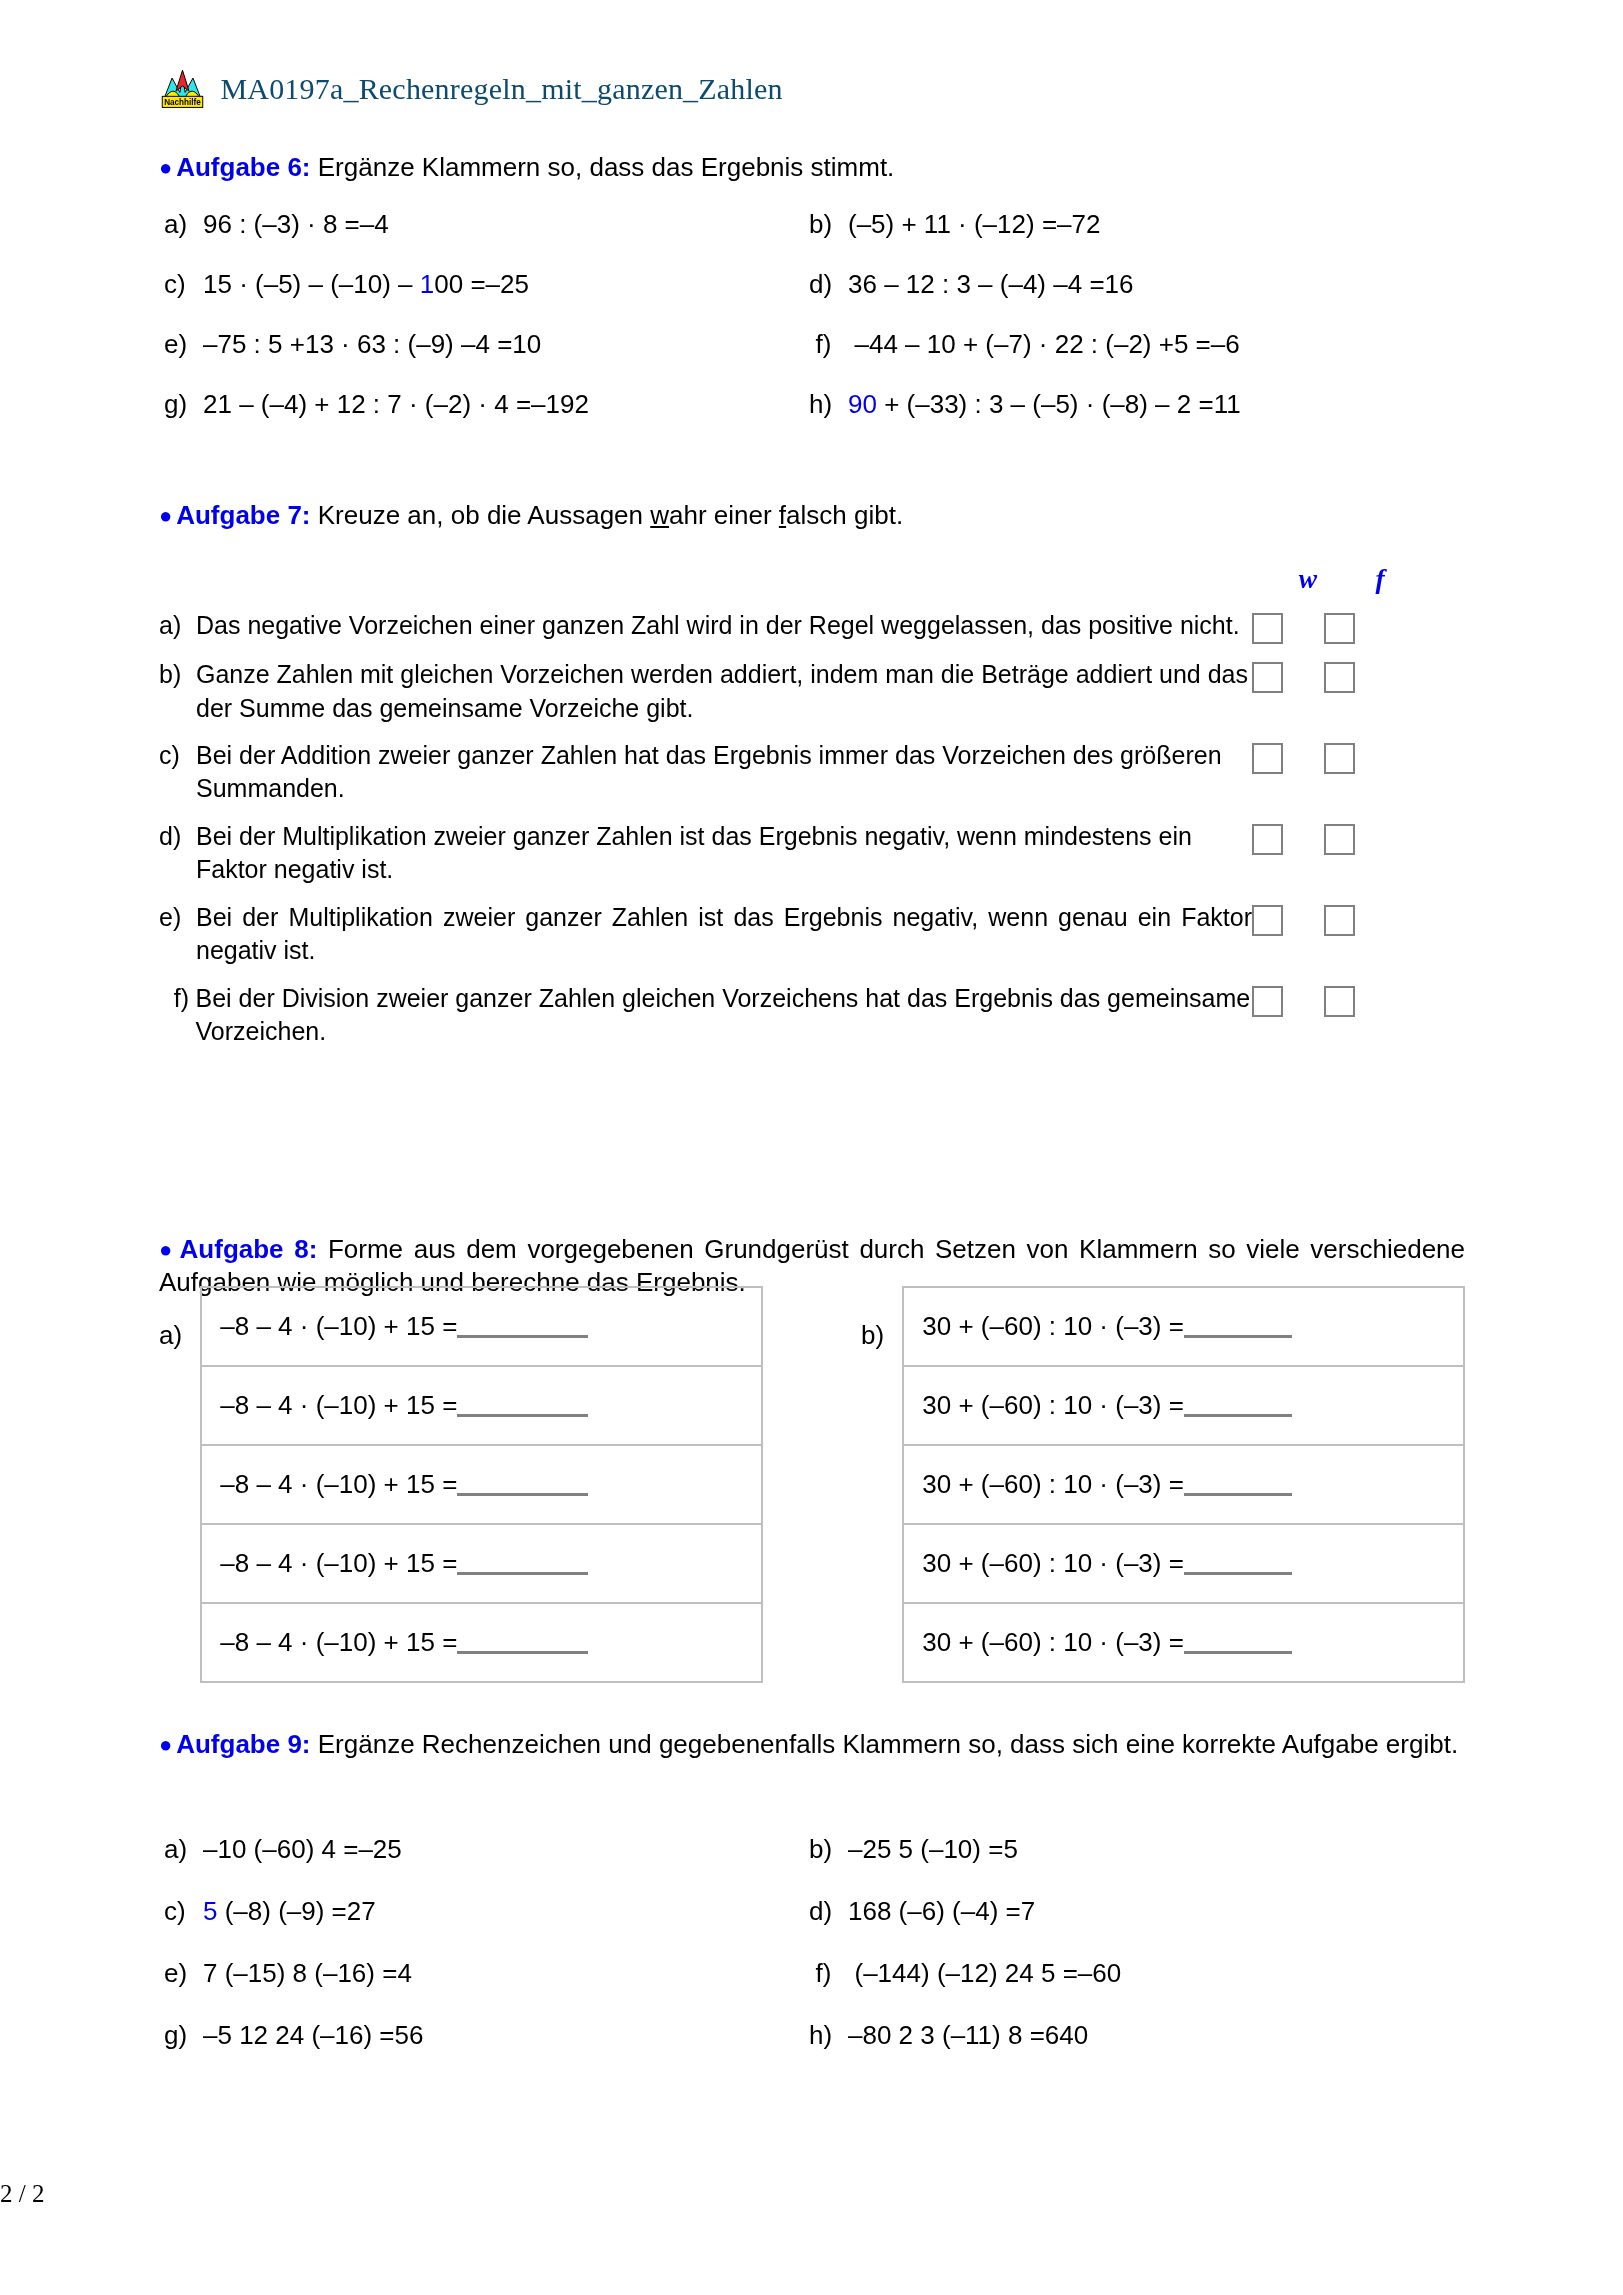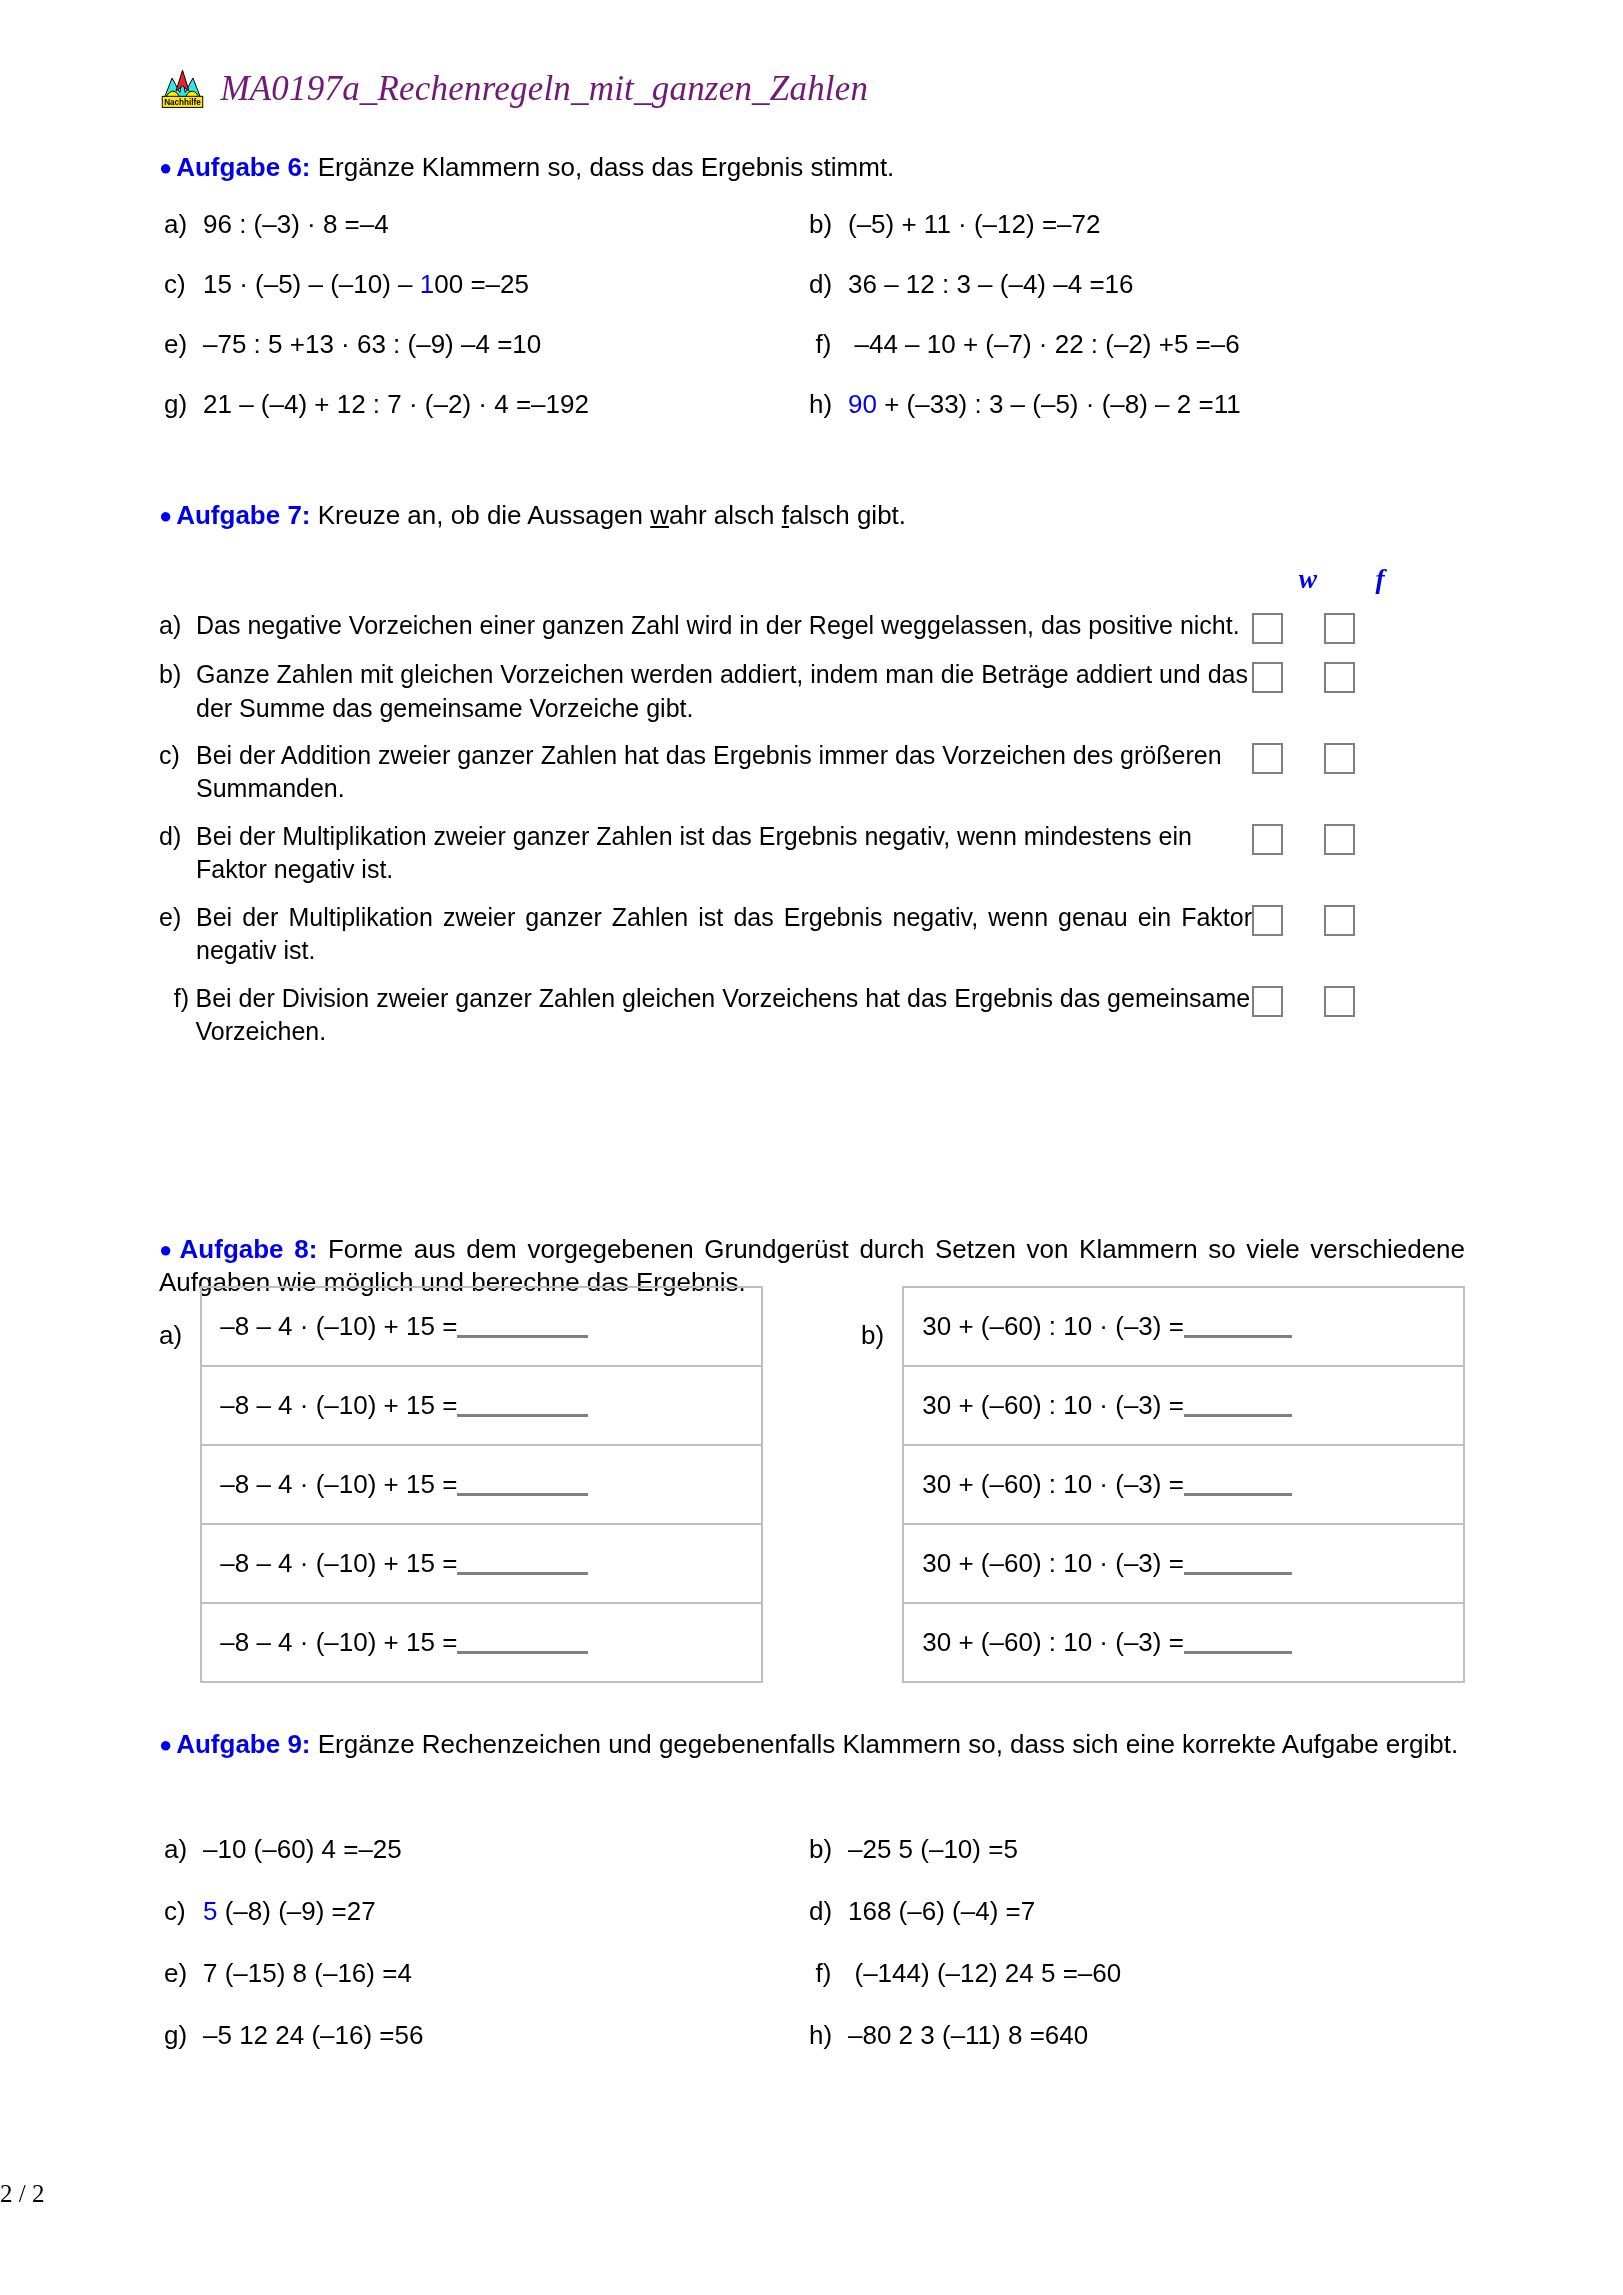--- a/index.html
+++ b/index.html
@@ -34,25 +34,24 @@
   }
   .logo {
     width: 47px;
     height: 47px;
     position: relative;
     flex: 0 0 auto;
   }
   .logo svg { display: block; }
   .doc-title {
     font-family: "Liberation Serif", serif;
-    font-style: italic;
-    font-size: 35px;
+    font-size: 30px;
     letter-spacing: 0.2px;
     white-space: nowrap;
-    color: #701a75;
+    color: #0c4a6e;
   }
 
   
   .blue { color: #0000ee; }
   .task-head {
     position: absolute;
     font-size: 26px;
     line-height: 1.28;
     color: #000;
   }
@@ -248,21 +247,21 @@
       <span class="tag">g)</span>
         <span class="expr"><span>21 – (–4) + 12 : 7 · (–2) · 4 =</span><span class="blue"></span><span>–192</span></span>
     </div>
     <div class="ex-item">
       <span class="tag">h)</span>
         <span class="expr"><span></span><span class="blue">90</span><span> + (–33) : 3 – (–5) · (–8) – 2 =11</span></span>
     </div>
   </div>
 
   <div class="task-head" style="left:159px; top:499px; width:1309px;">
-    <span class="bullet">●</span><span class="lbl">Aufgabe 7:</span> <span>Kreuze an, ob die Aussagen </span><span style="text-decoration:underline;">w</span><span>ahr alsch </span><span style="text-decoration:underline;">f</span><span>alsch gibt.</span>
+    <span class="bullet">●</span><span class="lbl">Aufgabe 7:</span> <span>Kreuze an, ob die Aussagen </span><span style="text-decoration:underline;">w</span><span>ahr einer </span><span style="text-decoration:underline;">f</span><span>alsch gibt.</span>
   </div>
 
   <div class="stmt-wrap">
     <div class="stmt-head-row">
       <div class="h">w</div>
       <div class="h">f</div>
     </div>
 
     <div class="stmt-row">
       <div class="stmt-txt">

